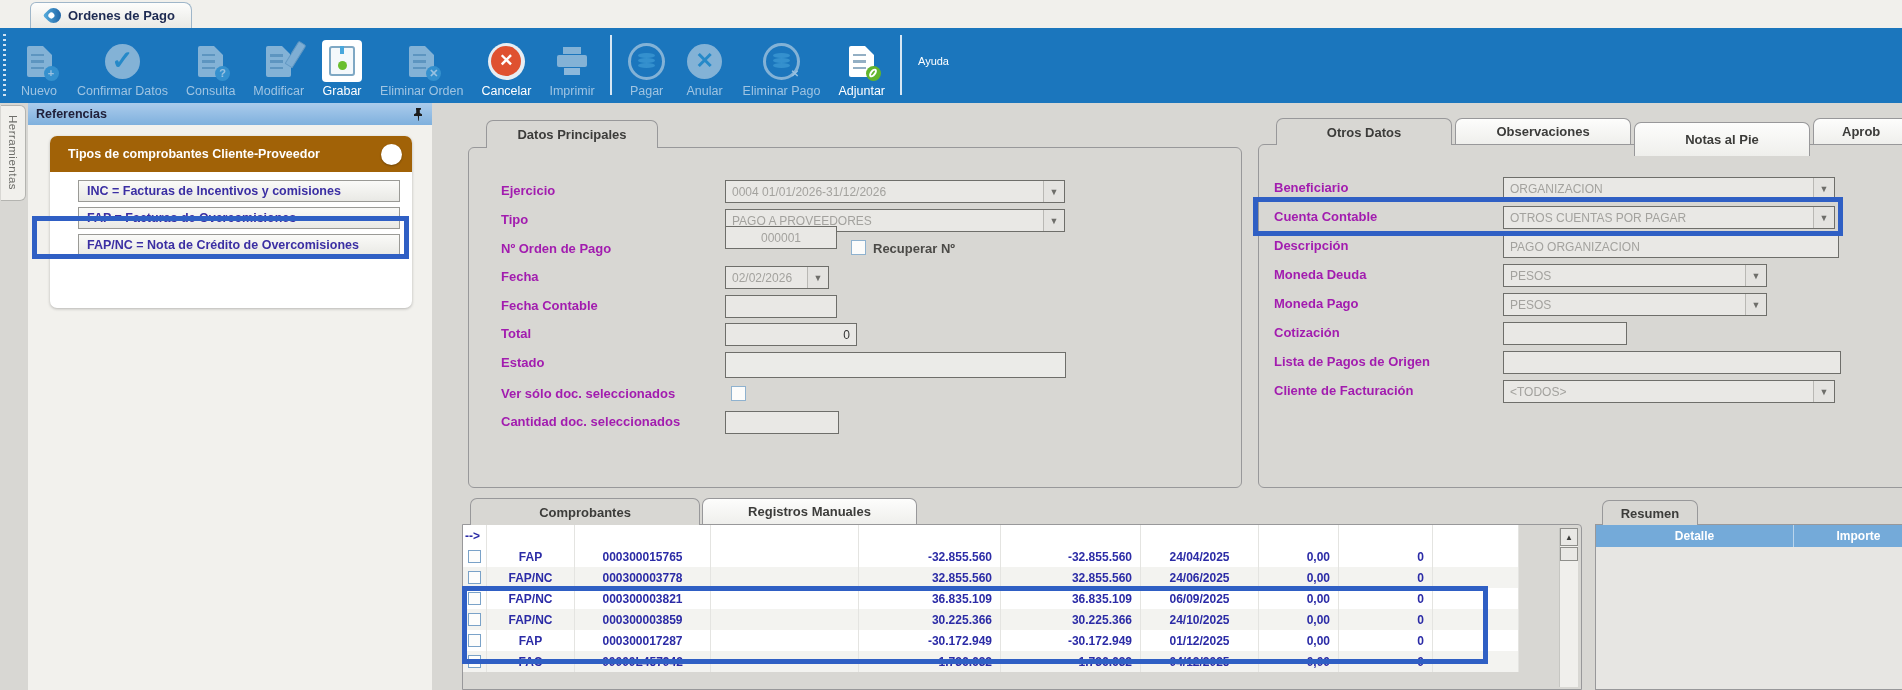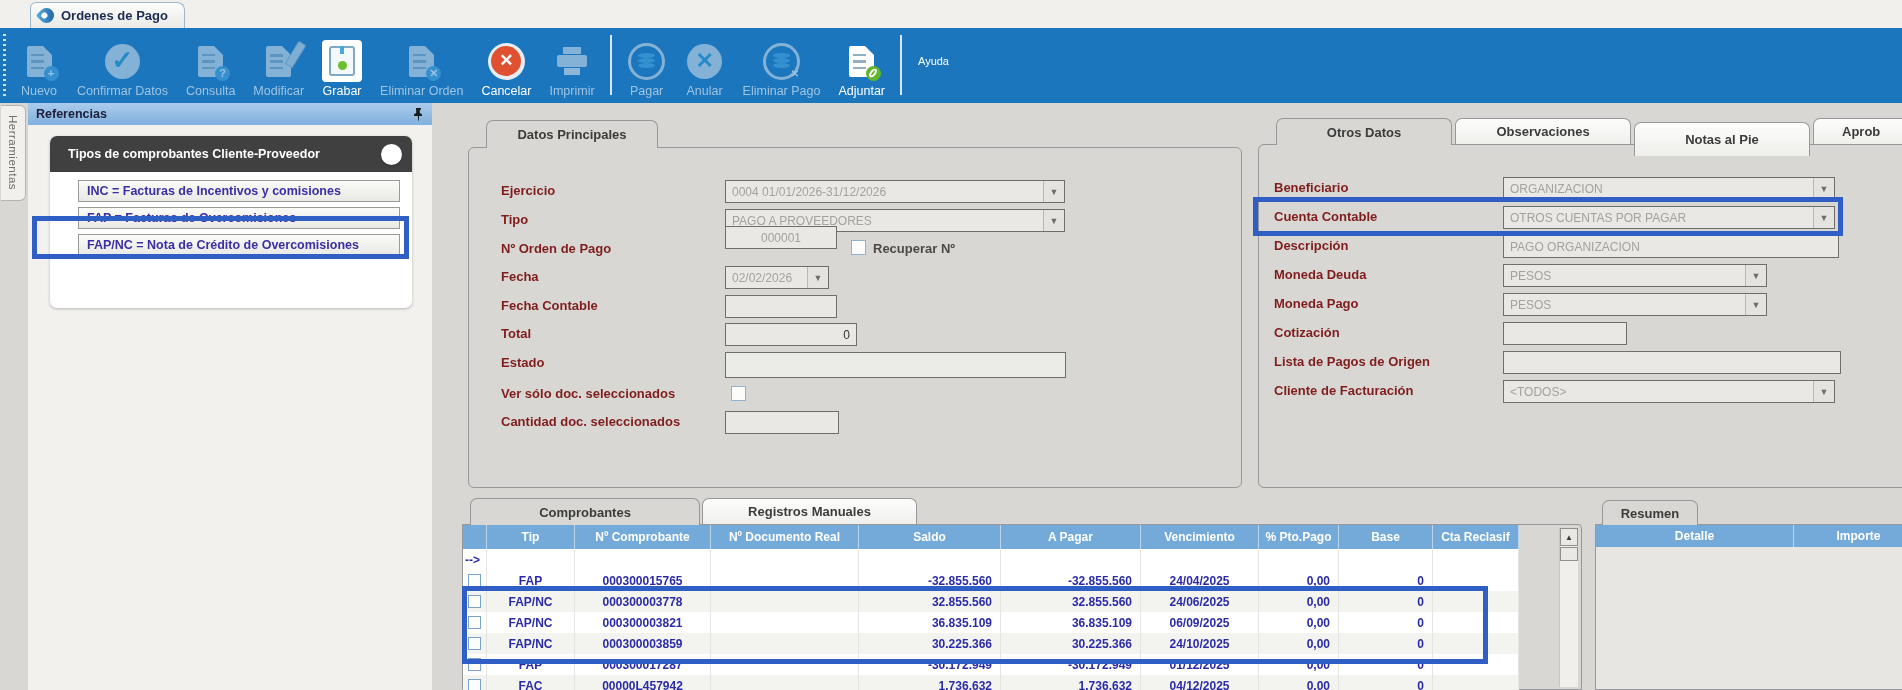--- a/index.html
+++ b/index.html
@@ -1,21 +1,21 @@
 <!DOCTYPE html>
 <html><head>
 <meta charset="utf-8">
 <style>
   * { margin:0; padding:0; box-sizing:border-box; }
   html,body { width:1902px; height:690px; overflow:hidden; }
   body { position:relative; font-family:"Liberation Sans", sans-serif; background:#d8d7d3; }
 
   
   .topbar { position:absolute; left:0; top:0; width:1902px; height:28px; background:#f1f0ec; }
-  .app-tab { position:absolute; left:30px; top:2px; height:26px; padding:0 16px 0 8px;
+  .app-tab { position:absolute; left:30px; top:2px; height:26px; padding:0 16px 0 15px;
              background:linear-gradient(#fdfdfc,#e9e9e5); border:1px solid #9fb6c9; border-bottom:none;
              border-radius:6px 8px 0 0; display:flex; align-items:center; gap:7px; }
   .app-tab-icon { width:15px; height:15px; background:linear-gradient(135deg,#59b0e0,#175a9e);
                   border-radius:2px 50% 50% 50%; transform:rotate(-45deg); position:relative; }
   .app-tab-icon::after { content:""; position:absolute; left:3px; top:3px; width:6px; height:6px;
                   background:#fff; border-radius:50%; }
   .app-tab-title { font-size:13px; font-weight:bold; color:#1d2a52; }
 
   
   .toolbar { position:absolute; left:0; top:28px; width:1902px; height:75px; background:#1b76bd;
@@ -75,39 +75,39 @@
   .vtab span { writing-mode:vertical-lr; font-size:11.5px; color:#6e6e6a; letter-spacing:.5px; }
 
   
   .sidebar { position:absolute; left:28px; top:103px; width:404px; height:587px; background:#f2f1ed; }
   .ref-header { position:absolute; left:0; top:0; width:404px; height:22px;
           background:linear-gradient(#abccec,#7fb0dd); display:flex; align-items:center;
           padding:0 8px; font-size:12.5px; font-weight:bold; color:#20203a; }
   .ref-pin { margin-left:auto; }
   .ref-panel { position:absolute; left:22px; top:33px; width:362px; height:172px; background:#fff;
           border-radius:7px; box-shadow:0 1px 3px rgba(0,0,0,.25); }
-  .ref-panel-header { height:36px; background:#404040; border-radius:7px 7px 0 0; display:flex;
+  .ref-panel-header { height:36px; background:#a16207; border-radius:7px 7px 0 0; display:flex;
           align-items:center; padding:0 10px 0 18px; }
   .ref-panel-title { color:#fff; font-size:12.5px; font-weight:bold; }
   .ref-panel-circle { margin-left:auto; width:21px; height:21px; background:#fff; border-radius:50%;
           box-shadow:0 1px 2px rgba(0,0,0,.3); }
   .ref-items { padding:8px 12px 0 28px; }
   .ref-item { height:22px; margin-bottom:5px; background:linear-gradient(#fafaf8,#e9e9e5);
           border:1px solid #9a9a96; display:flex; align-items:center; padding:0 8px;
           font-size:12.5px; font-weight:bold; color:#3b2fa3; }
 
   
   .gbox { position:absolute; background:#d8d7d3; border:1px solid #98989a; border-radius:6px; }
   .gtab { position:absolute; background:#d8d7d3; border:1px solid #98989a; border-bottom:none;
           border-radius:7px 7px 0 0; display:flex; align-items:center; justify-content:center;
           font-size:13px; font-weight:bold; color:#3c3c3a; z-index:3; }
   .gtab.inactive { background:linear-gradient(#fdfdfc,#efefec); z-index:1; color:#3c3c3a; font-weight:bold; }
 
   
-  .flabel { position:absolute; font-size:13px; font-weight:bold; color:#7f1d1d; white-space:nowrap; }
+  .flabel { position:absolute; font-size:13px; font-weight:bold; color:#a21caf; white-space:nowrap; }
   .fbox { position:absolute; height:23px; background:#e9e8e5; border:1.5px solid #6e6e6a;
           display:flex; align-items:center; padding:0 6px; font-size:12px; color:#a3a29e; overflow:hidden; }
   .fbox.combo { padding-right:24px; }
   .fbox .arr { position:absolute; right:0; top:0; bottom:0; width:21px; border-left:1px solid #b9b8b4;
           display:flex; align-items:center; justify-content:center; color:#6e6e6a; font-size:9px; background:#e4e3e0; }
   .fbox.ctr { justify-content:center; }
   .fbox.num { justify-content:flex-end; color:#333; }
   .fbox.lite { background:#ebebe8; }
   .cbx { position:absolute; width:15px; height:15px; background:#fcfcfb; border:1.5px solid #8fb2cf; }
   .cbx-lbl { position:absolute; font-size:13px; font-weight:bold; color:#4b4a47; white-space:nowrap; }
@@ -389,32 +389,20 @@
   <div class="fbox combo" style="left:244px; top:235px; width:332px;">
     <span>&lt;TODOS&gt;</span>
       <span class="arr">▼</span>
   </div>
 </div>
 
 <div class="gtab" style="left:470px; top:498px; width:230px; height:27px;">Comprobantes</div>
 <div class="gtab inactive" style="left:702px; top:498px; width:215px; height:26px;">Registros Manuales</div>
 <div class="doc-box">
   <div class="dtable">
-    <div class="thead">
-        <div class="tc c0"></div>
-        <div class="tc c1">Tip</div>
-        <div class="tc c2">Nº Comprobante</div>
-        <div class="tc c3">Nº Documento Real</div>
-        <div class="tc c4">Saldo</div>
-        <div class="tc c5">A Pagar</div>
-        <div class="tc c6">Vencimiento</div>
-        <div class="tc c7">% Pto.Pago</div>
-        <div class="tc c8">Base</div>
-        <div class="tc c9">Cta Reclasif</div>
-      </div>
     <div>
         <div class="trow">
           <div class="tc c0 marker">--&gt;</div>
           <div class="tc c1 ctr"></div>
           <div class="tc c2 ctr"></div>
           <div class="tc c3"></div>
           <div class="tc c4 num"></div>
           <div class="tc c5 num"></div>
           <div class="tc c6 ctr"></div>
           <div class="tc c7 num"></div>

